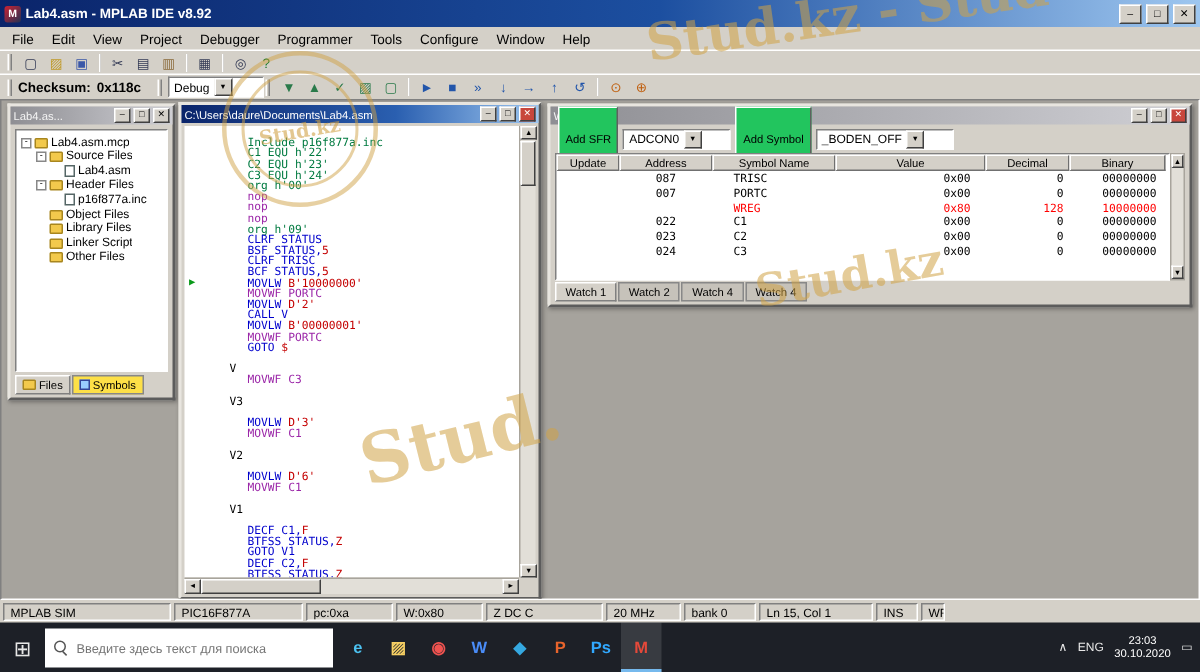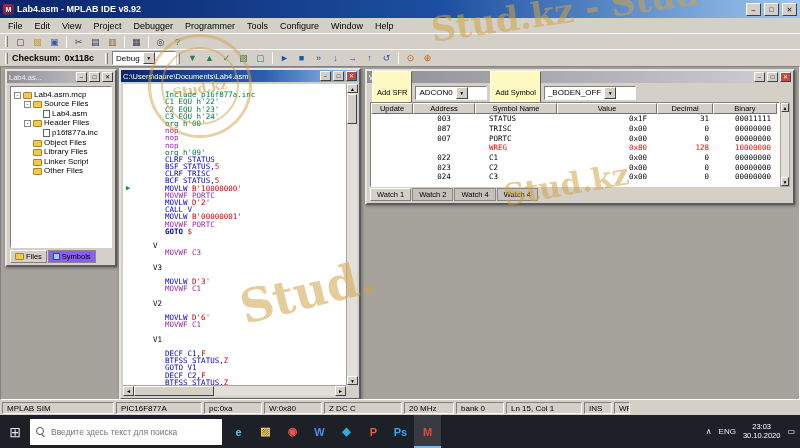--- a/index.html
+++ b/index.html
@@ -38,40 +38,40 @@
 #project-win{left:4px;top:2px;width:112px;height:198px}
 .tree-area{position:absolute;left:3px;top:15px;right:3px;bottom:17px;background:#fff;border:1px solid;border-color:#808080 #fff #fff #808080;overflow:hidden;padding-top:2px}
 .tree-row{display:flex;align-items:flex-end;height:9.6px;font-size:8px;gap:2px;white-space:nowrap}
 .expander{width:7px;height:7px;border:1px solid #888;background:#fff;font-size:6px;line-height:5px;text-align:center;flex:0 0 auto}
 .expander-sp{width:7px;height:7px;flex:0 0 auto}
 .folder-ic{width:9px;height:7px;background:#f2c94c;border:1px solid #a8861e;border-radius:1px;flex:0 0 auto}
 .file-ic{width:7px;height:8px;background:#fff;border:1px solid #566;flex:0 0 auto}
 .sym-ic{width:7px;height:7px;background:#9cf;border:1px solid #349;flex:0 0 auto}
 .tree-label{overflow:hidden}
 .ptabs{position:absolute;left:3px;bottom:2px;right:3px;height:13px;display:flex;gap:1px}
-.ptab{display:flex;align-items:center;gap:2px;font-size:7.5px;padding:0 4px;background:#8b5cf6;border:1px solid #888}
+.ptab{display:flex;align-items:center;gap:2px;font-size:7.5px;padding:0 4px;background:#fde047;border:1px solid #888}
 .ptab.active{background:#d4d0c8;border-color:#fff #808080 #808080 #fff}
 
 #editor-win{left:118px;top:1px;width:242px;height:332px}
 .ed-content{position:absolute;left:2px;top:14px;right:13px;bottom:13px;background:#ffffff;overflow:hidden;font-family:"DejaVu Sans Mono",monospace;font-size:7.5px;line-height:7.2px}
 .code-line{height:7.2px;white-space:pre;position:relative;padding-left:42px}
 .code-line.lbl{padding-left:30px}
 .cur-arrow{position:absolute;left:3px;top:0;color:#0a9a1a;font-size:7px;line-height:7.2px}
 .sb{background:#e2dfd8}
 .ed-vscroll{position:absolute;top:14px;right:2px;bottom:13px;width:11px;border-left:1px solid #a8a49c}
 .ed-hscroll{position:absolute;left:2px;right:13px;bottom:2px;height:11px;border-top:1px solid #a8a49c;display:flex}
 .sb-btn{width:11px;height:9px;background:#d4d0c8;border:1px solid;border-color:#fff #404040 #404040 #fff;font-size:5px;line-height:8px;text-align:center;flex:0 0 auto}
 .ed-hscroll .sb-btn{height:10px}
 .vthumb{position:absolute;left:0;right:0;top:10px;height:30px;background:#d4d0c8;border:1px solid;border-color:#fff #404040 #404040 #fff}
 .hthumb{width:80px;height:10px;background:#d4d0c8;border:1px solid;border-color:#fff #404040 #404040 #fff}
 .hspacer{flex:1}
 
 #watch-win{left:364px;top:2px;width:430px;height:136px}
 .w-toolbar{position:absolute;left:2px;top:13px;right:2px;height:17px;display:flex;align-items:center;gap:3px;padding:0 3px}
-.w-btn{font-size:7.5px;padding:16px 4px;background:#fef9c3;border:1px solid;border-color:#fff #606060 #606060 #fff;white-space:nowrap}
+.w-btn{font-size:7.5px;padding:16px 4px;background:#22c55e;border:1px solid;border-color:#fff #606060 #606060 #fff;white-space:nowrap}
 .w-table{position:absolute;left:3px;top:31px;right:13px;bottom:16px;background:#fff;border:1px solid;border-color:#808080 #fff #fff #808080;overflow:hidden}
 .w-head{display:flex;height:11px}
 .wh{background:#d4d0c8;border:1px solid;border-color:#fff #707070 #707070 #fff;font-size:7.5px;display:flex;align-items:center;justify-content:center;overflow:hidden;flex:0 0 auto}
 .wrow{display:flex;height:9.7px;font-family:"DejaVu Sans Mono",monospace;font-size:7.5px;align-items:center}
 .wrow.changed{color:#f00}
 .wc{overflow:hidden;white-space:nowrap;flex:0 0 auto}
 .c0{width:42px}.c1{width:62px}.c2{width:82px}.c3{width:100px}.c4{width:56px}.c5{width:64px}
 .wc.c1{text-align:center}.wc.c2{padding-left:14px}.wc.c3{text-align:right;padding-right:10px}.wc.c4{text-align:right;padding-right:4px}.wc.c5{text-align:right;padding-right:6px}
 .w-vscroll{position:absolute;top:31px;right:3px;bottom:16px;width:10px;border:1px solid #a8a49c}
 .w-tabs{position:absolute;left:3px;bottom:2px;height:13px;display:flex;gap:1px}
@@ -270,21 +270,21 @@
           <div class="code-line"><span style="color: rgb(0, 0, 204);">CLRF STATUS</span></div>
           <div class="code-line"><span style="color: rgb(0, 0, 204); text-align: center;">BSF STATUS,</span><span style="color: rgb(196, 0, 0);">5</span></div>
           <div class="code-line"><span style="color: rgb(0, 0, 204);">CLRF TRISC</span></div>
           <div class="code-line"><span style="color: rgb(0, 0, 204);">BCF STATUS,</span><span style="color: rgb(196, 0, 0);">5</span></div>
           <div class="code-line"><span class="cur-arrow">▶</span><span style="color: rgb(0, 0, 204);">MOVLW </span><span style="color: rgb(196, 0, 0);">B'10000000'</span></div>
           <div class="code-line"><span style="color: rgb(155, 38, 168);">MOVWF PORTC</span></div>
           <div class="code-line"><span style="color: rgb(0, 0, 204);">MOVLW </span><span style="color: rgb(196, 0, 0);">D'2'</span></div>
           <div class="code-line"><span style="color: rgb(0, 0, 204);">CALL V</span></div>
           <div class="code-line"><span style="color: rgb(0, 0, 204);">MOVLW </span><span style="color: rgb(196, 0, 0);">B'00000001'</span></div>
           <div class="code-line"><span style="color: rgb(155, 38, 168);">MOVWF PORTC</span></div>
-          <div class="code-line"><span style="color: rgb(0, 0, 204); font-weight: bold;">GOTO </span><span style="color: rgb(196, 0, 0);">$</span></div>
+          <div class="code-line"><span style="color: rgb(0, 0, 204);">GOTO </span><span style="color: rgb(196, 0, 0);">$</span></div>
           <div class="code-line"></div>
           <div class="code-line lbl"><span style="color: rgb(0, 0, 0);">V</span></div>
           <div class="code-line"><span style="color: rgb(155, 38, 168);">MOVWF C3</span></div>
           <div class="code-line"></div>
           <div class="code-line lbl"><span style="color: rgb(0, 0, 0);">V3</span></div>
           <div class="code-line"></div>
           <div class="code-line"><span style="color: rgb(0, 0, 204);">MOVLW </span><span style="color: rgb(196, 0, 0);">D'3'</span></div>
           <div class="code-line"><span style="color: rgb(155, 38, 168);">MOVWF C1</span></div>
           <div class="code-line"></div>
           <div class="code-line lbl"><span style="color: rgb(0, 0, 0);">V2</span></div>
@@ -337,28 +337,20 @@
             <div class="wh c0">Update</div>
             <div class="wh c1">Address</div>
             <div class="wh c2">Symbol Name</div>
             <div class="wh c3">Value</div>
             <div class="wh c4">Decimal</div>
             <div class="wh c5">Binary</div>
           </div>
         <div>
             <div class="wrow">
               <div class="wc c0"></div>
-              <div class="wc c1">003</div>
-              <div class="wc c2">STATUS</div>
-              <div class="wc c3">0x1F</div>
-              <div class="wc c4">31</div>
-              <div class="wc c5">00011111</div>
-            </div>
-            <div class="wrow">
-              <div class="wc c0"></div>
               <div class="wc c1">087</div>
               <div class="wc c2">TRISC</div>
               <div class="wc c3">0x00</div>
               <div class="wc c4">0</div>
               <div class="wc c5">00000000</div>
             </div>
             <div class="wrow">
               <div class="wc c0"></div>
               <div class="wc c1">007</div>
               <div class="wc c2">PORTC</div>

